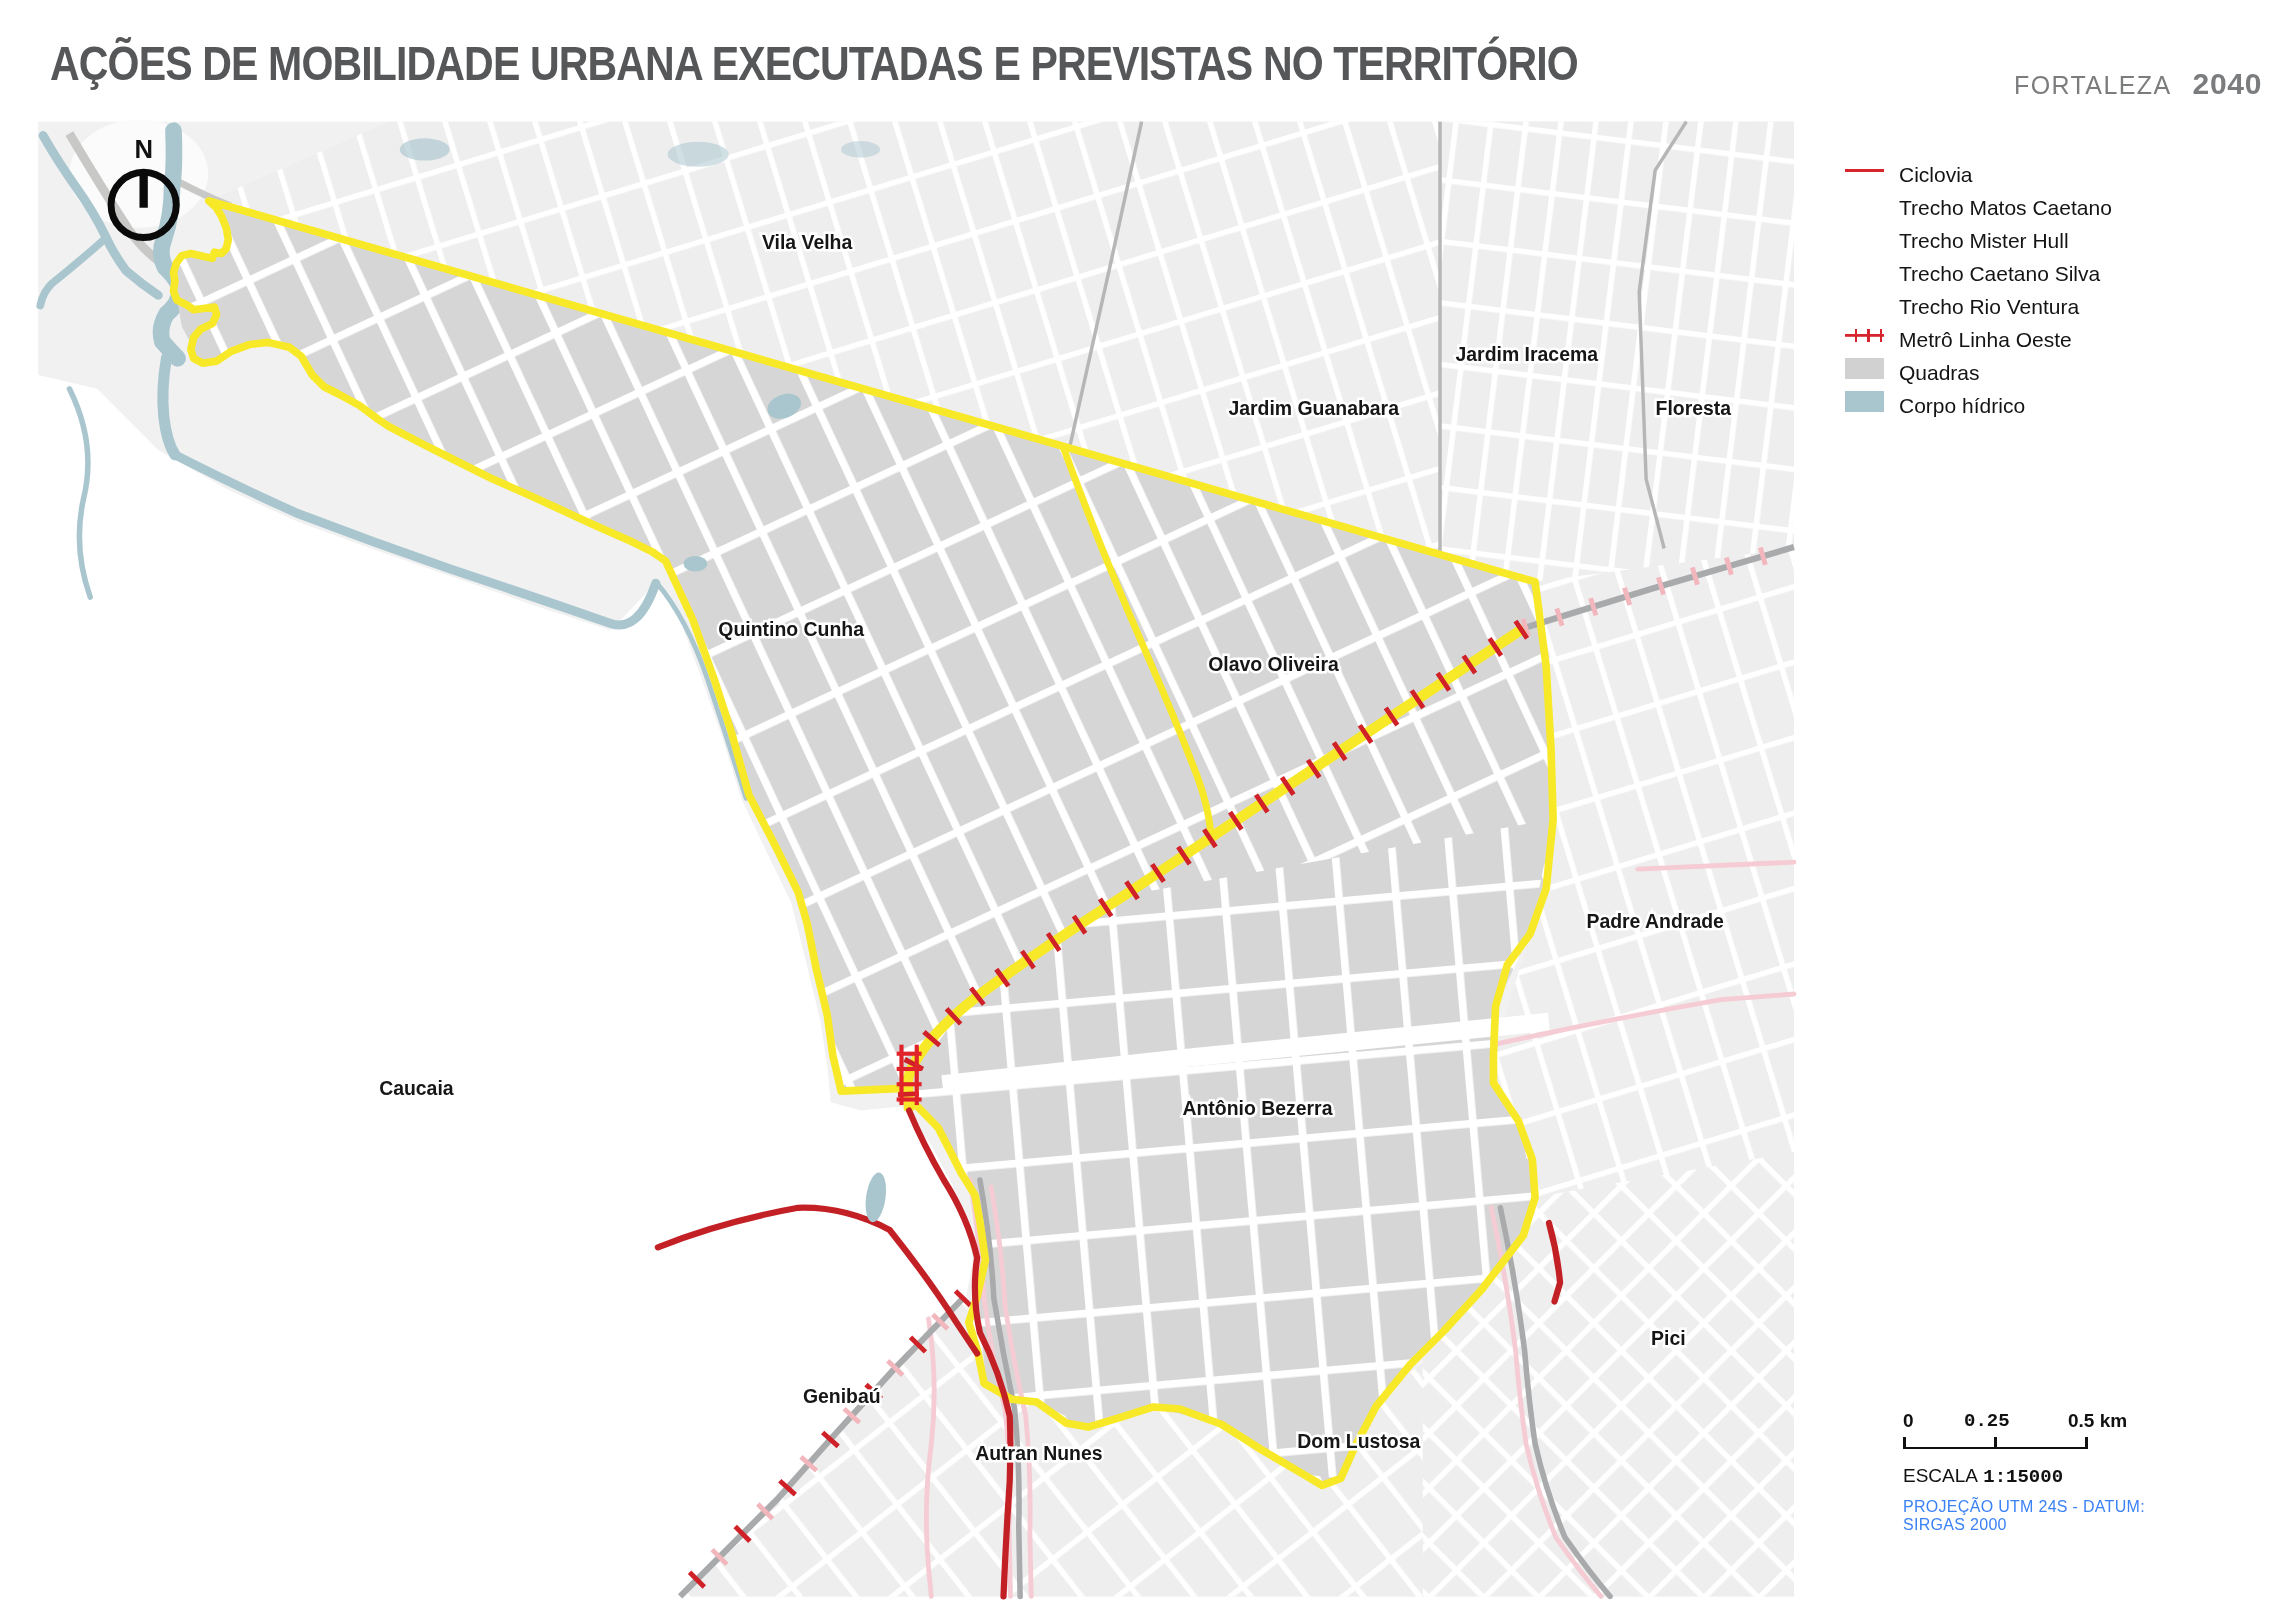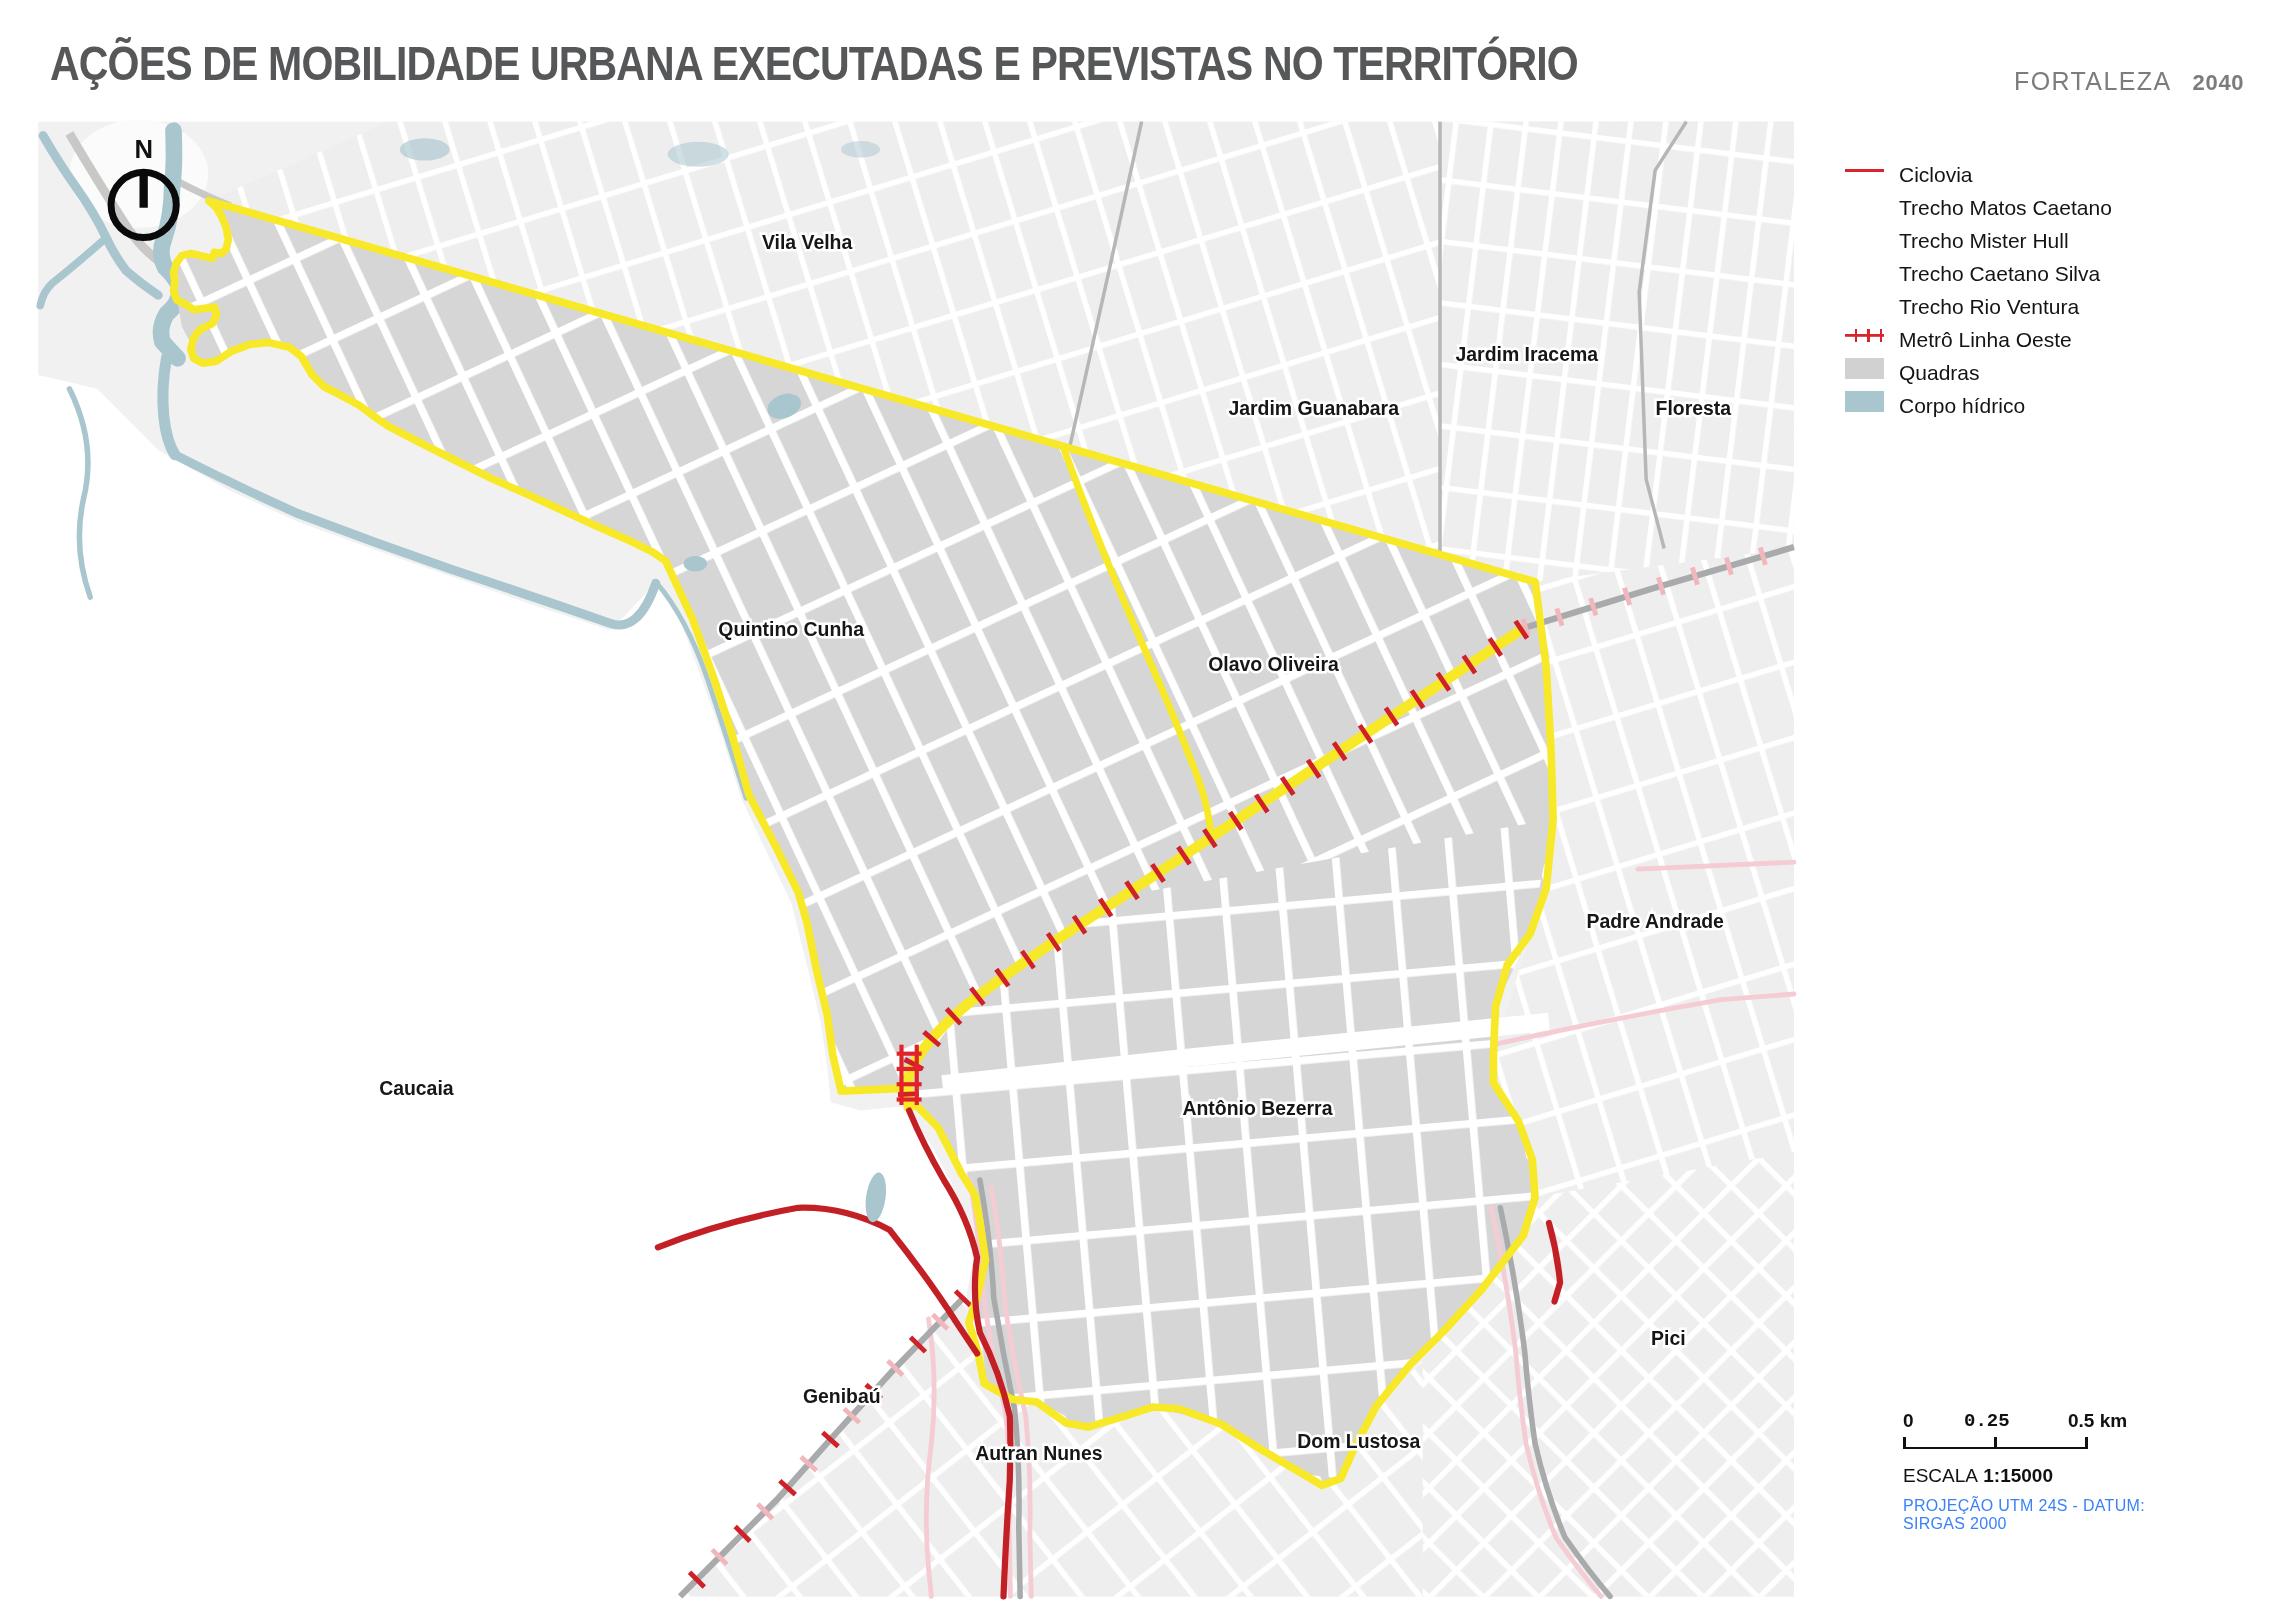--- a/index.html
+++ b/index.html
@@ -4,21 +4,21 @@
 <style>
   html,body{margin:0;padding:0;background:#fff;width:2295px;height:1623px;overflow:hidden;
     font-family:"Liberation Sans","DejaVu Sans",sans-serif;}
   #page{position:relative;width:2295px;height:1623px;background:#fff;}
   #mapsvg{position:absolute;left:0;top:0;}
   
   #title{position:absolute;left:50px;top:36px;font-size:48px;font-weight:bold;color:#565759;
     letter-spacing:-1px;white-space:nowrap;transform:scaleX(.855);transform-origin:left center;}
   #brand{position:absolute;left:2014px;top:67px;display:flex;align-items:baseline;gap:21px;color:#7b7c7e;}
   #brand .b1{font-size:25px;font-weight:500;letter-spacing:1.4px;}
-  #brand .b2{font-size:22px;font-weight:bold;letter-spacing:0.7px;}
+  #brand .b2{font-size:30px;font-weight:bold;letter-spacing:0.7px;}
   
   #legend{position:absolute;left:1845px;top:154px;}
   .lrow{display:flex;align-items:center;height:33px;}
   .sw{width:40px;flex:0 0 40px;margin-right:14px;display:flex;align-items:center;justify-content:flex-start;}
   .sw-line{width:39px;height:3.5px;background:#d6252c;}
   .sw-metro{width:39px;height:12.5px;background:
       linear-gradient(#d6252c,#d6252c) 0 50%/100% 2.8px no-repeat,
       repeating-linear-gradient(90deg,transparent 0 9.7px,#d6252c 9.7px 12.5px);}
   .sw-gray{width:39px;height:21px;background:#d2d1d1;}
   .sw-blue{width:39px;height:21px;background:#a9c6cf;}
@@ -26,21 +26,21 @@
   
   #scale{position:absolute;left:1903px;top:1410px;width:292px;}
   #sb-labels{position:relative;height:22px;font-size:19px;font-weight:bold;color:#111;}
   #sb-labels .t0{position:absolute;left:0;}
   #sb-labels .t1{position:absolute;left:61px;font-family:Liberation Mono, monospace;}
   #sb-labels .t2{position:absolute;left:165px;}
   #sb-bar{position:relative;width:185px;height:10.4px;border-bottom:2.8px solid #111;margin-top:4.2px;}
   #sb-bar i{position:absolute;bottom:0;width:2.8px;height:9.7px;background:#111;}
   #sb-bar i.m0{left:0;} #sb-bar i.m1{left:91px;} #sb-bar i.m2{right:0;}
   #sb-escala{margin-top:16.7px;font-size:19px;color:#111;}
-  #sb-escala b{font-weight:bold;}
+  #sb-escala b{font-weight:bold;font-family:Liberation Mono, monospace;}
   #sb-proj{margin-top:9.7px;font-size:16px;color:#3b82f6;letter-spacing:0.3px;}
   
   .lbl{font-family:"Liberation Sans","DejaVu Sans",sans-serif;font-size:28px;font-weight:bold;
     fill:#161616;stroke:#ffffff;stroke-width:7px;paint-order:stroke;text-anchor:middle;}
   .nlet{font-family:"Liberation Sans","DejaVu Sans",sans-serif;font-size:37px;font-weight:600;
     fill:#111;text-anchor:middle;}
 </style>
 </head>
 <body>
 

